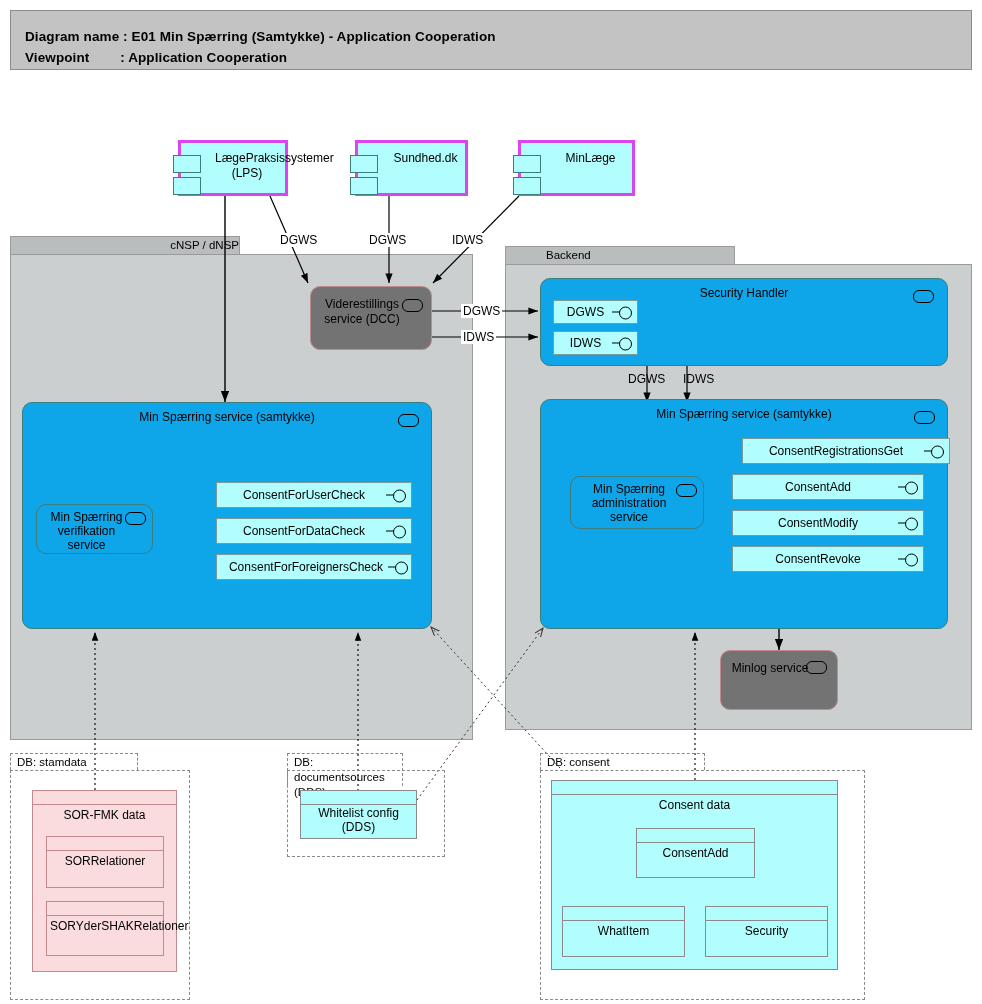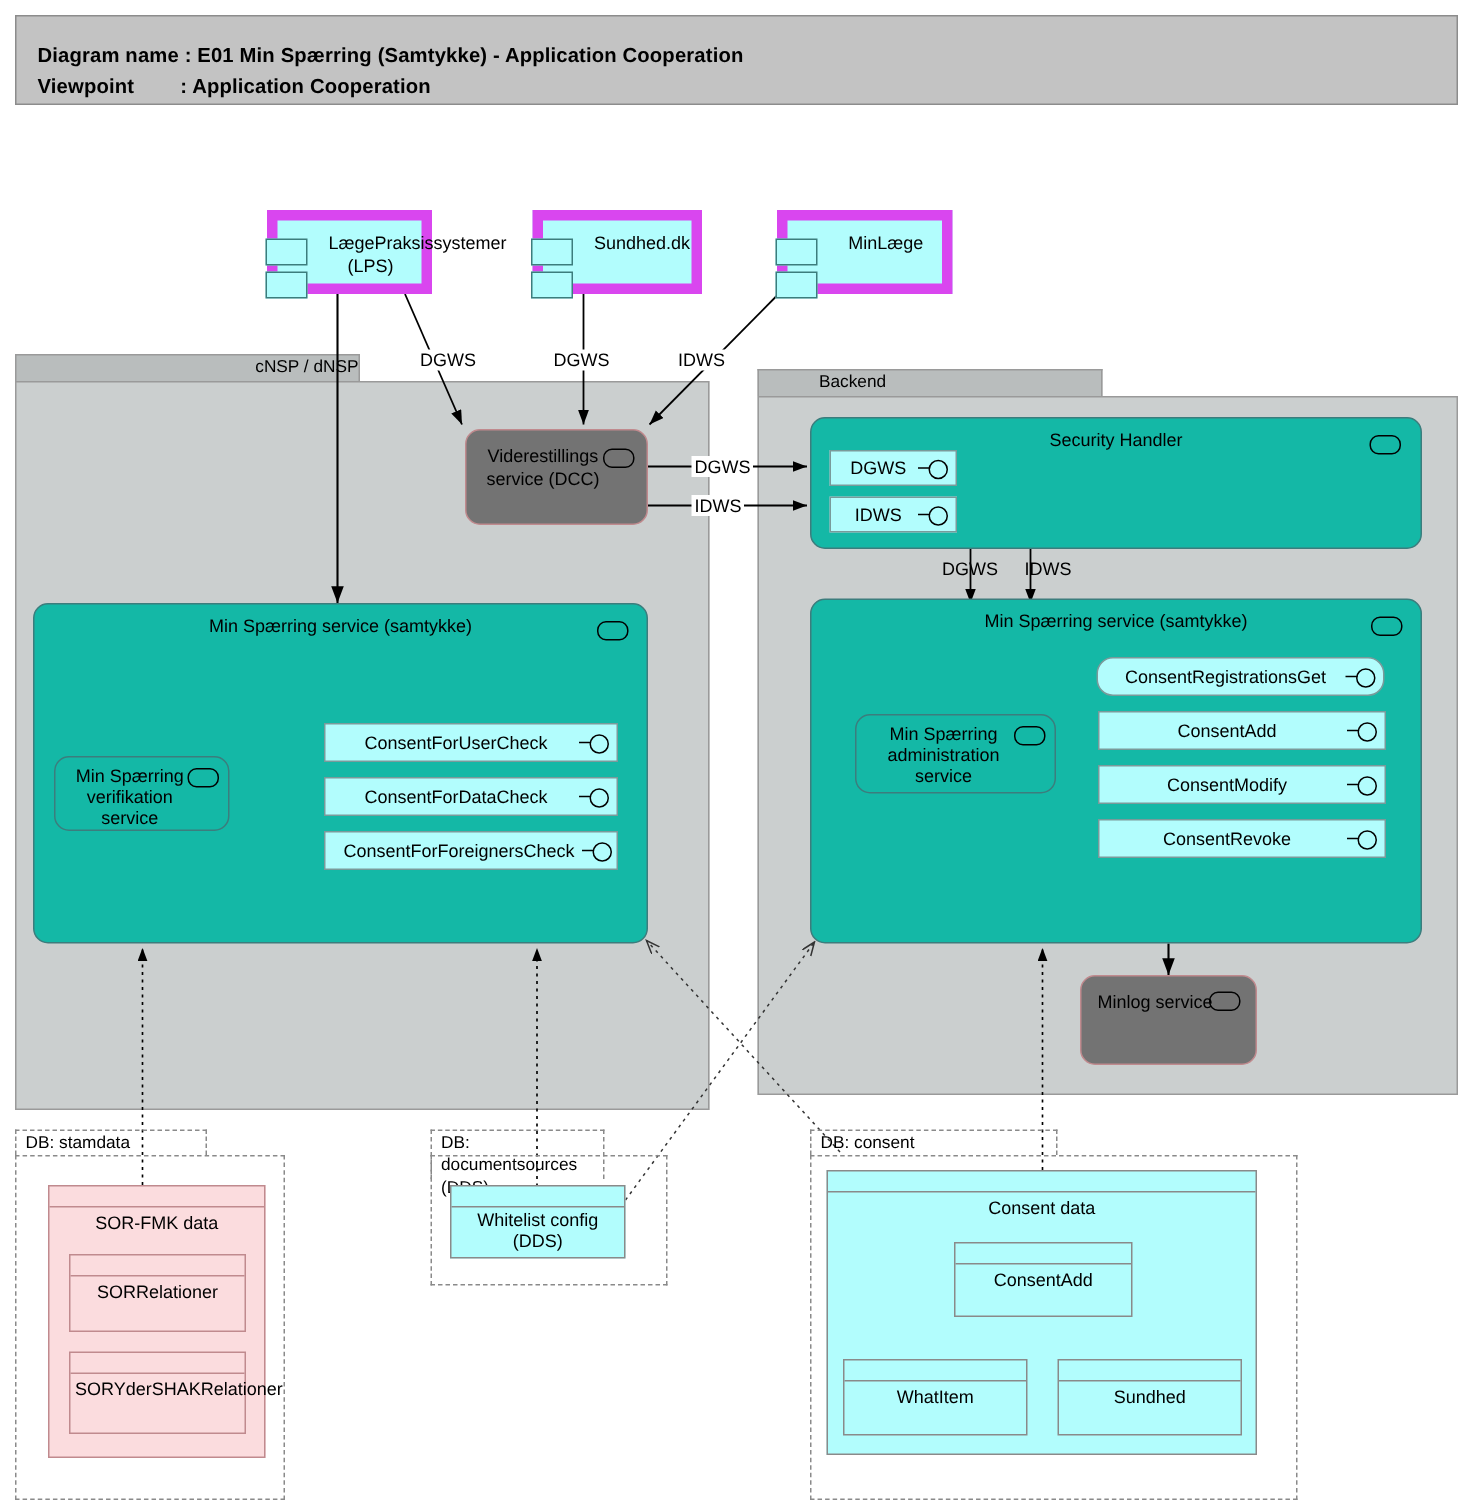--- a/index.html
+++ b/index.html
@@ -16,30 +16,30 @@
   #titlebar .l1{top:18px;}
   #titlebar .l2{top:39px;}
 
   
   .group{background:#cbcfcf;border:1px solid #9a9a9a;}
   .group-tab{background:#b9bdbd;border:1px solid #9a9a9a;
              border-bottom:none;font-size:11.5px;
              padding-left:8px;line-height:17px;height:18px;}
 
   
-  .component{background:#b2fdfd;border:7px solid #d946ef;}
+  .component{background:#b2fdfd;border:3px solid #d946ef;}
   .component .cname{position:absolute;left:34px;right:6px;top:8px;
                     text-align:center;font-size:12px;line-height:15px;}
   .component .tab{position:absolute;left:-8px;width:26px;height:16px;
                   background:#b2fdfd;border:1px solid #3c7d7d;}
   .component .tab.t1{top:12px;}
   .component .tab.t2{top:34px;}
 
   
-  .appsvc{border:1px solid #3c7d7d;border-radius:10px;background:#14b8a6;}
+  .appsvc{border:1px solid #3c7d7d;border-radius:10px;background:#0ea5e9;}
   .appsvc.pink{background:#737373;border-color:#c08a8e;}
   .appsvc .title{position:absolute;left:0;right:0;top:7px;text-align:center;
                  font-size:12px;line-height:15px;}
   .oval{position:absolute;width:19px;height:11px;border:1px solid #000;
         border-radius:6px;background:transparent;}
 
   
   .iface{background:#b2fdfd;border:1px solid #7a9a9a;}
   .iface .lbl{position:absolute;left:6px;right:26px;top:50%;
               transform:translateY(-50%);text-align:center;font-size:12px;}
@@ -224,21 +224,21 @@
 
 <div class="abs appsvc" style="left:540px;top:399px;width:408px;height:230px;">
   <div class="title">Min Spærring service (samtykke)</div>
   <div class="oval" style="right:12px;top:11px;"></div>
 
   <div class="abs appsvc" style="left:29px;top:76px;width:134px;height:53px;">
     <div class="title" style="left:4px;right:20px;top:5px;line-height:14px;">Min Spærring administration service</div>
     <div class="oval" style="right:6px;top:7px;"></div>
   </div>
 
-  <div class="abs iface" style="left:190px;top:38px;width:192px;height:26px;border-radius:11px;">
+  <div class="abs iface" style="left:201px;top:38px;width:208px;height:26px;">
     <div class="lbl">ConsentRegistrationsGet</div>
     <div class="lolli">
       <div class="stick"></div>
         <div class="ball"></div>
     </div>
   </div>
 
   <div class="abs iface" style="left:191px;top:74px;width:192px;height:26px;">
     <div class="lbl">ConsentAdd</div>
     <div class="lolli">
@@ -307,15 +307,15 @@
     <div class="dname">ConsentAdd</div>
   </div>
 
   <div class="abs dataobj" style="left:10px;top:125px;width:123px;height:51px;">
     <div class="strip"></div>
     <div class="dname">WhatItem</div>
   </div>
 
   <div class="abs dataobj" style="left:153px;top:125px;width:123px;height:51px;">
     <div class="strip"></div>
-    <div class="dname">Sundhed</div>
+    <div class="dname">Security</div>
   </div>
 </div>
 
 </body></html>

